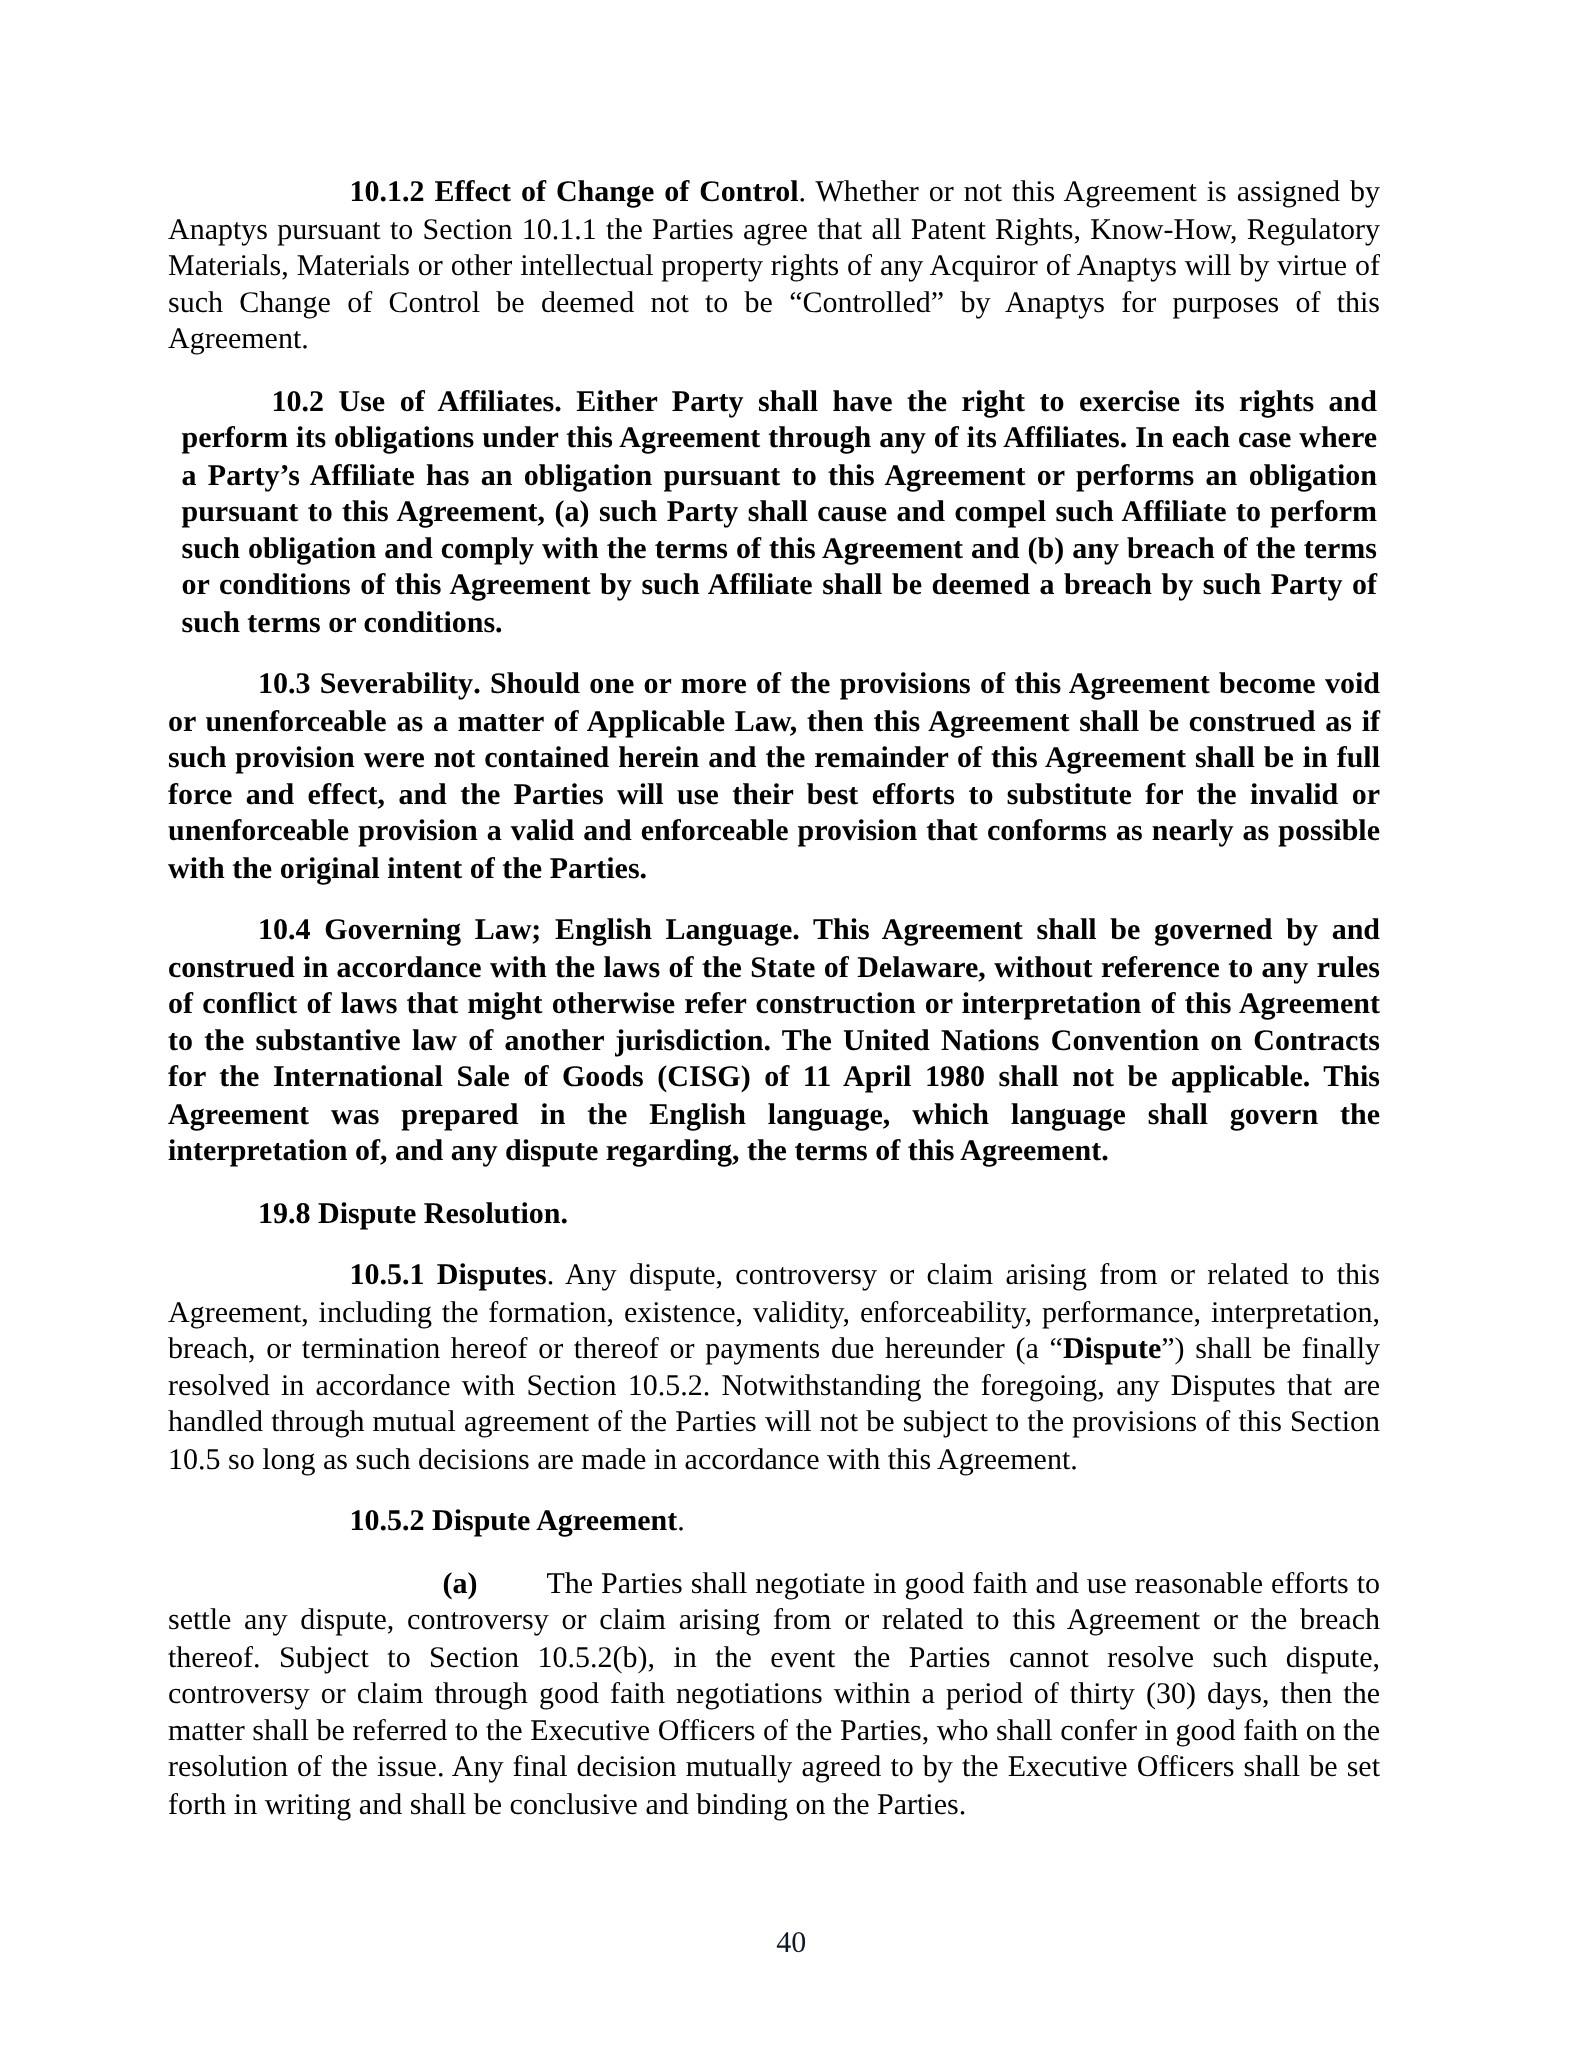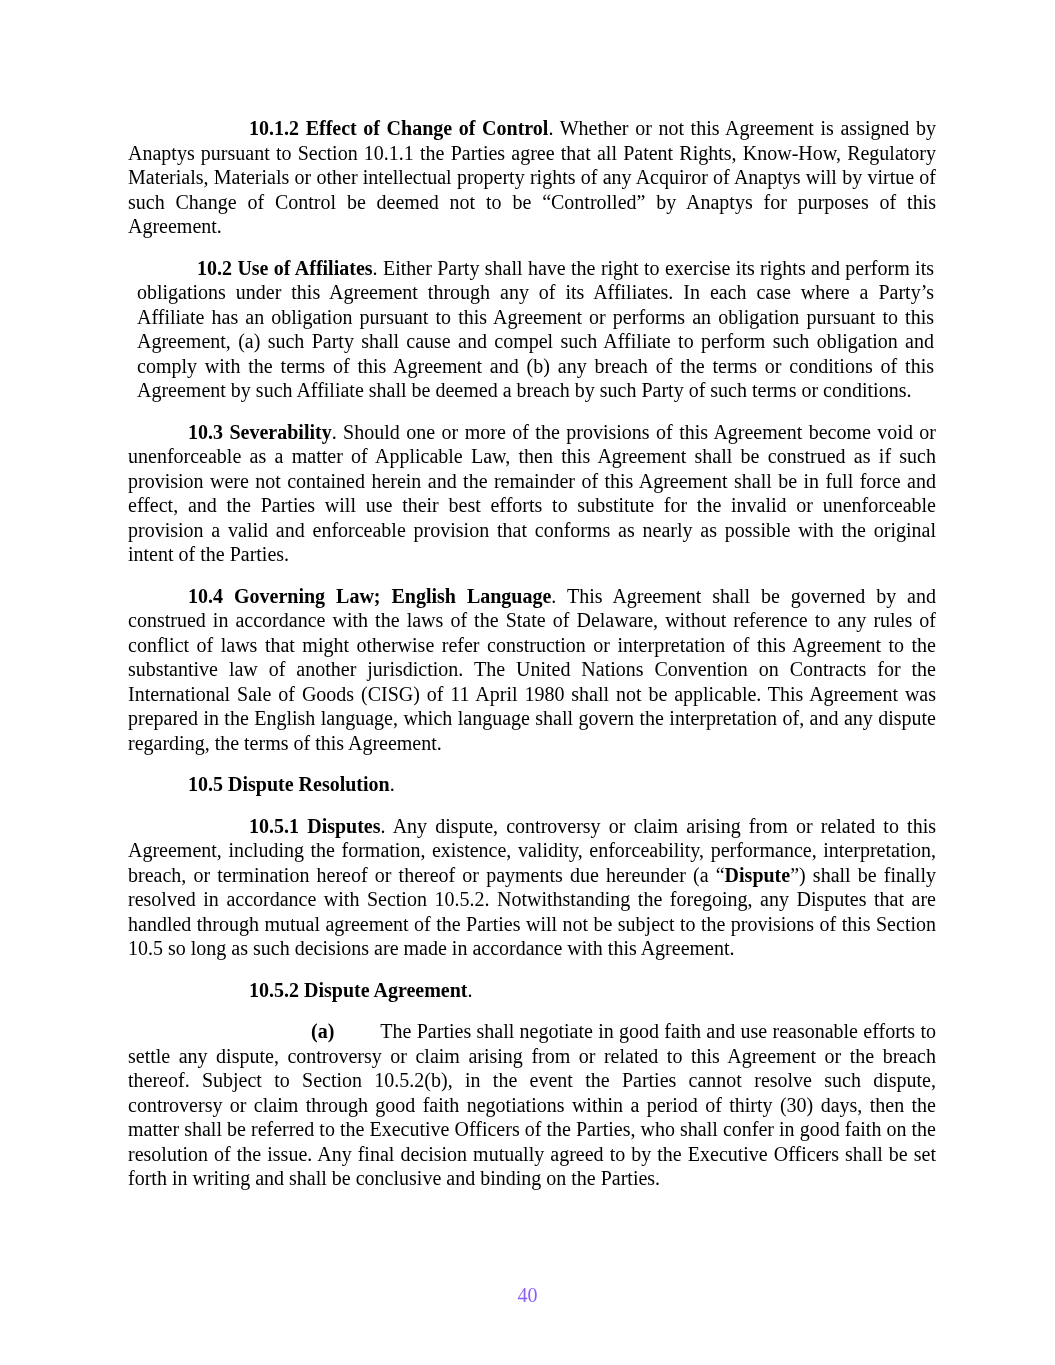--- a/index.html
+++ b/index.html
@@ -12,57 +12,57 @@
     width: 1055px;
     height: 1365px;
     background: #ffffff;
     color: #000000;
     font-family: "Liberation Serif", serif;
     overflow: hidden;
   }
   .content {
     position: absolute;
     top: 116px;
-    left: 128px;
+    left: 112px;
     width: 808px;
   }
   .content p {
     margin: 0 0 17px 0;
     font-size: 20px;
     line-height: 24.5px;
     text-align: justify;
     text-justify: inter-word;
   }
-  .i1 { text-indent: 60px; }
+  .i1 { text-indent: 60px; font-weight: bold; }
   .i2 { text-indent: 121px; }
   .i3 { text-indent: 183px; }
   .offset { padding-left: 9px; padding-right: 2px; }
   .tab {
     display: inline-block;
     width: 46px;
   }
   .page-number {
     position: absolute;
     bottom: 58px;
     left: 0;
     width: 100%;
     text-align: center;
     font-size: 20px;
     font-family: "Liberation Serif", serif;
-    color: #8b5cf6;
+    color: #0f172a;
   }
 </style>
 </head>
 <body>
 
 <div class="page">
   <div class="content">
       <p class="i2"><b>10.1.2  Effect of Change of Control</b><span>. Whether or not this Agreement is assigned by Anaptys pursuant to Section 10.1.1 the Parties agree that all Patent Rights, Know-How, Regulatory Materials, Materials or other intellectual property rights of any Acquiror of Anaptys will by virtue of such Change of Control be deemed not to be “Controlled” by Anaptys for purposes of this Agreement.</span></p>
       <p class="i1 offset"><b>10.2 Use of Affiliates</b><span>. Either Party shall have the right to exercise its rights and perform its obligations under this Agreement through any of its Affiliates. In each case where a Party’s Affiliate has an obligation pursuant to this Agreement or performs an obligation pursuant to this Agreement, (a) such Party shall cause and compel such Affiliate to perform such obligation and comply with the terms of this Agreement and (b) any breach of the terms or conditions of this Agreement by such Affiliate shall be deemed a breach by such Party of such terms or conditions.</span></p>
       <p class="i1"><b>10.3 Severability</b><span>. Should one or more of the provisions of this Agreement become void or unenforceable as a matter of Applicable Law, then this Agreement shall be construed as if such provision were not contained herein and the remainder of this Agreement shall be in full force and effect, and the Parties will use their best efforts to substitute for the invalid or unenforceable provision a valid and enforceable provision that conforms as nearly as possible with the original intent of the Parties.</span></p>
       <p class="i1"><b>10.4 Governing Law; English Language</b><span>. This Agreement shall be governed by and construed in accordance with the laws of the State of Delaware, without reference to any rules of conflict of laws that might otherwise refer construction or interpretation of this Agreement to the substantive law of another jurisdiction. The United Nations Convention on Contracts for the International Sale of Goods (CISG) of 11 April 1980 shall not be applicable. This Agreement was prepared in the English language, which language shall govern the interpretation of, and any dispute regarding, the terms of this Agreement.</span></p>
-      <p class="i1"><b>10.5 Dispute Resolution</b><span>.</span></p>
+      <p class="i1"><b>19.8 Dispute Resolution</b><span>.</span></p>
       <p class="i2"><b>10.5.1  Disputes</b><span>. Any dispute, controversy or claim arising from or related to this Agreement, including the formation, existence, validity, enforceability, performance, interpretation, breach, or termination hereof or thereof or payments due hereunder (a “</span><b>Dispute</b><span>”) shall be finally resolved in accordance with Section 10.5.2. Notwithstanding the foregoing, any Disputes that are handled through mutual agreement of the Parties will not be subject to the provisions of this Section 10.5 so long as such decisions are made in accordance with this Agreement.</span></p>
       <p class="i2"><b>10.5.2  Dispute Agreement</b><span>.</span></p>
       <p class="i3"><b>(a)</b><span class="tab"></span><span>The Parties shall negotiate in good faith and use reasonable efforts to settle any dispute, controversy or claim arising from or related to this Agreement or the breach thereof. Subject to Section 10.5.2(b), in the event the Parties cannot resolve such dispute, controversy or claim through good faith negotiations within a period of thirty (30) days, then the matter shall be referred to the Executive Officers of the Parties, who shall confer in good faith on the resolution of the issue. Any final decision mutually agreed to by the Executive Officers shall be set forth in writing and shall be conclusive and binding on the Parties.</span></p>
     </div>
   <div class="page-number">40</div>
 </div>
 
 </body></html>

